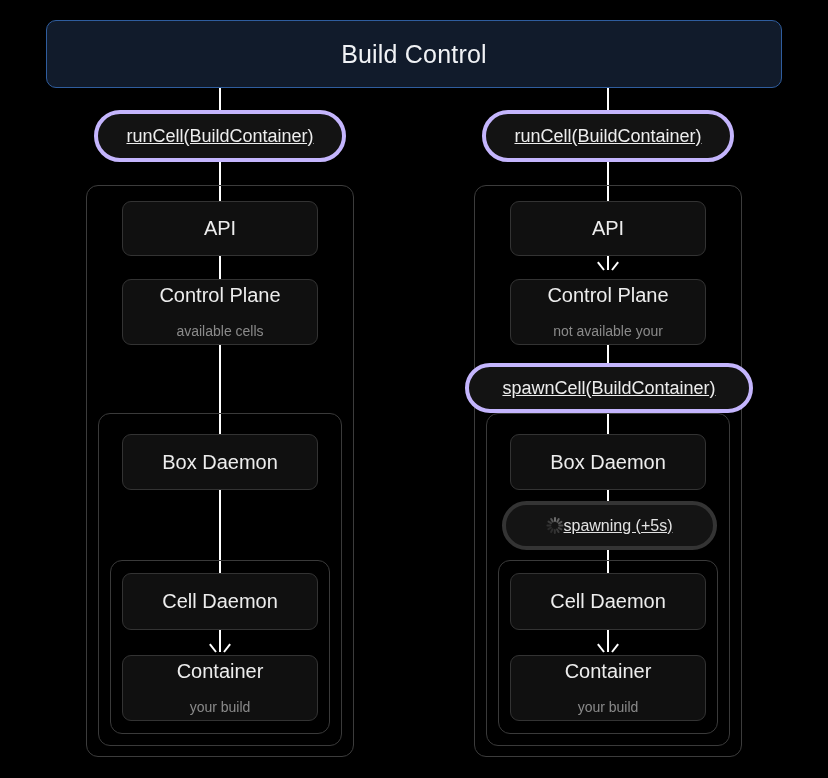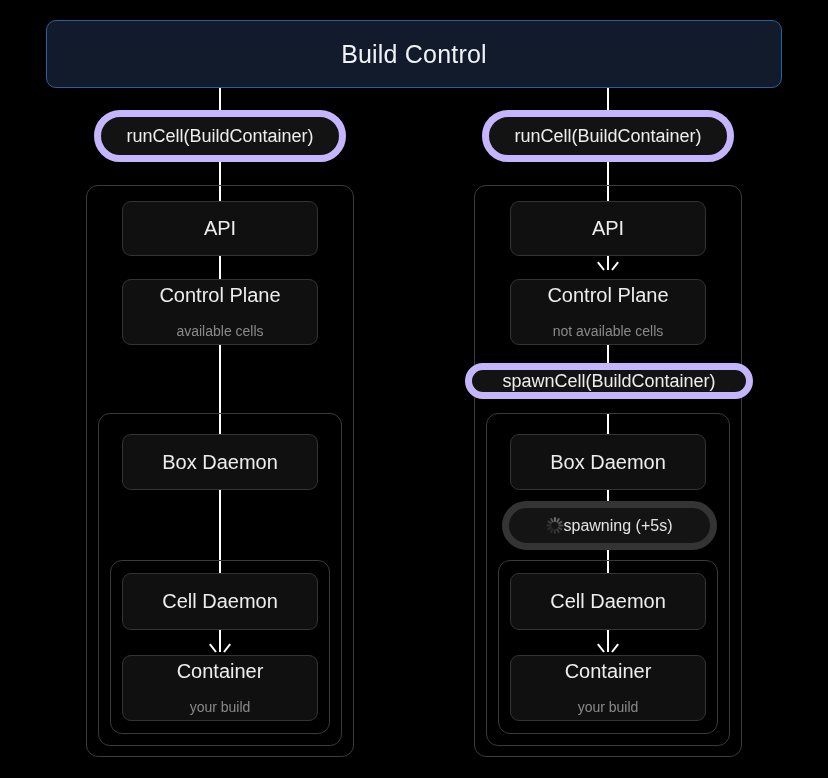--- a/index.html
+++ b/index.html
@@ -116,28 +116,29 @@
     font-weight: 400;
     line-height: 1.3;
     margin-top: 15px;
   }
 
   
   .pill {
     position: absolute;
     box-sizing: border-box;
     background: #131313;
-    border: 7px solid #c4b5fd;
+    border: 4px solid #c4b5fd;
     border-radius: 999px;
     display: flex;
     align-items: center;
     justify-content: center;
     color: #ededed;
     font-size: 18px;
     z-index: 5;
+    text-decoration: underline;
   }
   .pill-status {
     background: #141414;
     border-color: #343434;
     font-size: 16px;
     color: #e2e2e2;
     text-align: right;
   }
 
   
@@ -239,26 +240,26 @@
 
   <div class="node" style="left:510px; top:201px; width:196px; height:55px;">
     <span class="node-title">API</span>
   </div>
 
   <div class="vline" style="left:607px; top:256px; height:14px;"></div>
   <div class="arrow-head" style="left:601px; top:258px;"></div>
 
   <div class="node" style="left:510px; top:279px; width:196px; height:66px;">
     <span class="node-title">Control Plane</span>
-    <span class="node-sub">not available cells</span>
+    <span class="node-sub">not available your</span>
   </div>
 
   <div class="vline" style="left:607px; top:345px; height:20px;"></div>
 
-  <div class="pill" style="left:465px; top:363px; width:288px; height:36px;">
+  <div class="pill" style="left:465px; top:363px; width:288px; height:50px;">
     <span>spawnCell(BuildContainer)</span>
   </div>
 
   <div class="vline" style="left:607px; top:413px; height:23px;"></div>
 
   <div class="group group-mid" style="left:486px; top:413px; width:244px; height:333px;"></div>
 
   <div class="node" style="left:510px; top:434px; width:196px; height:56px;">
     <span class="node-title">Box Daemon</span>
   </div>

